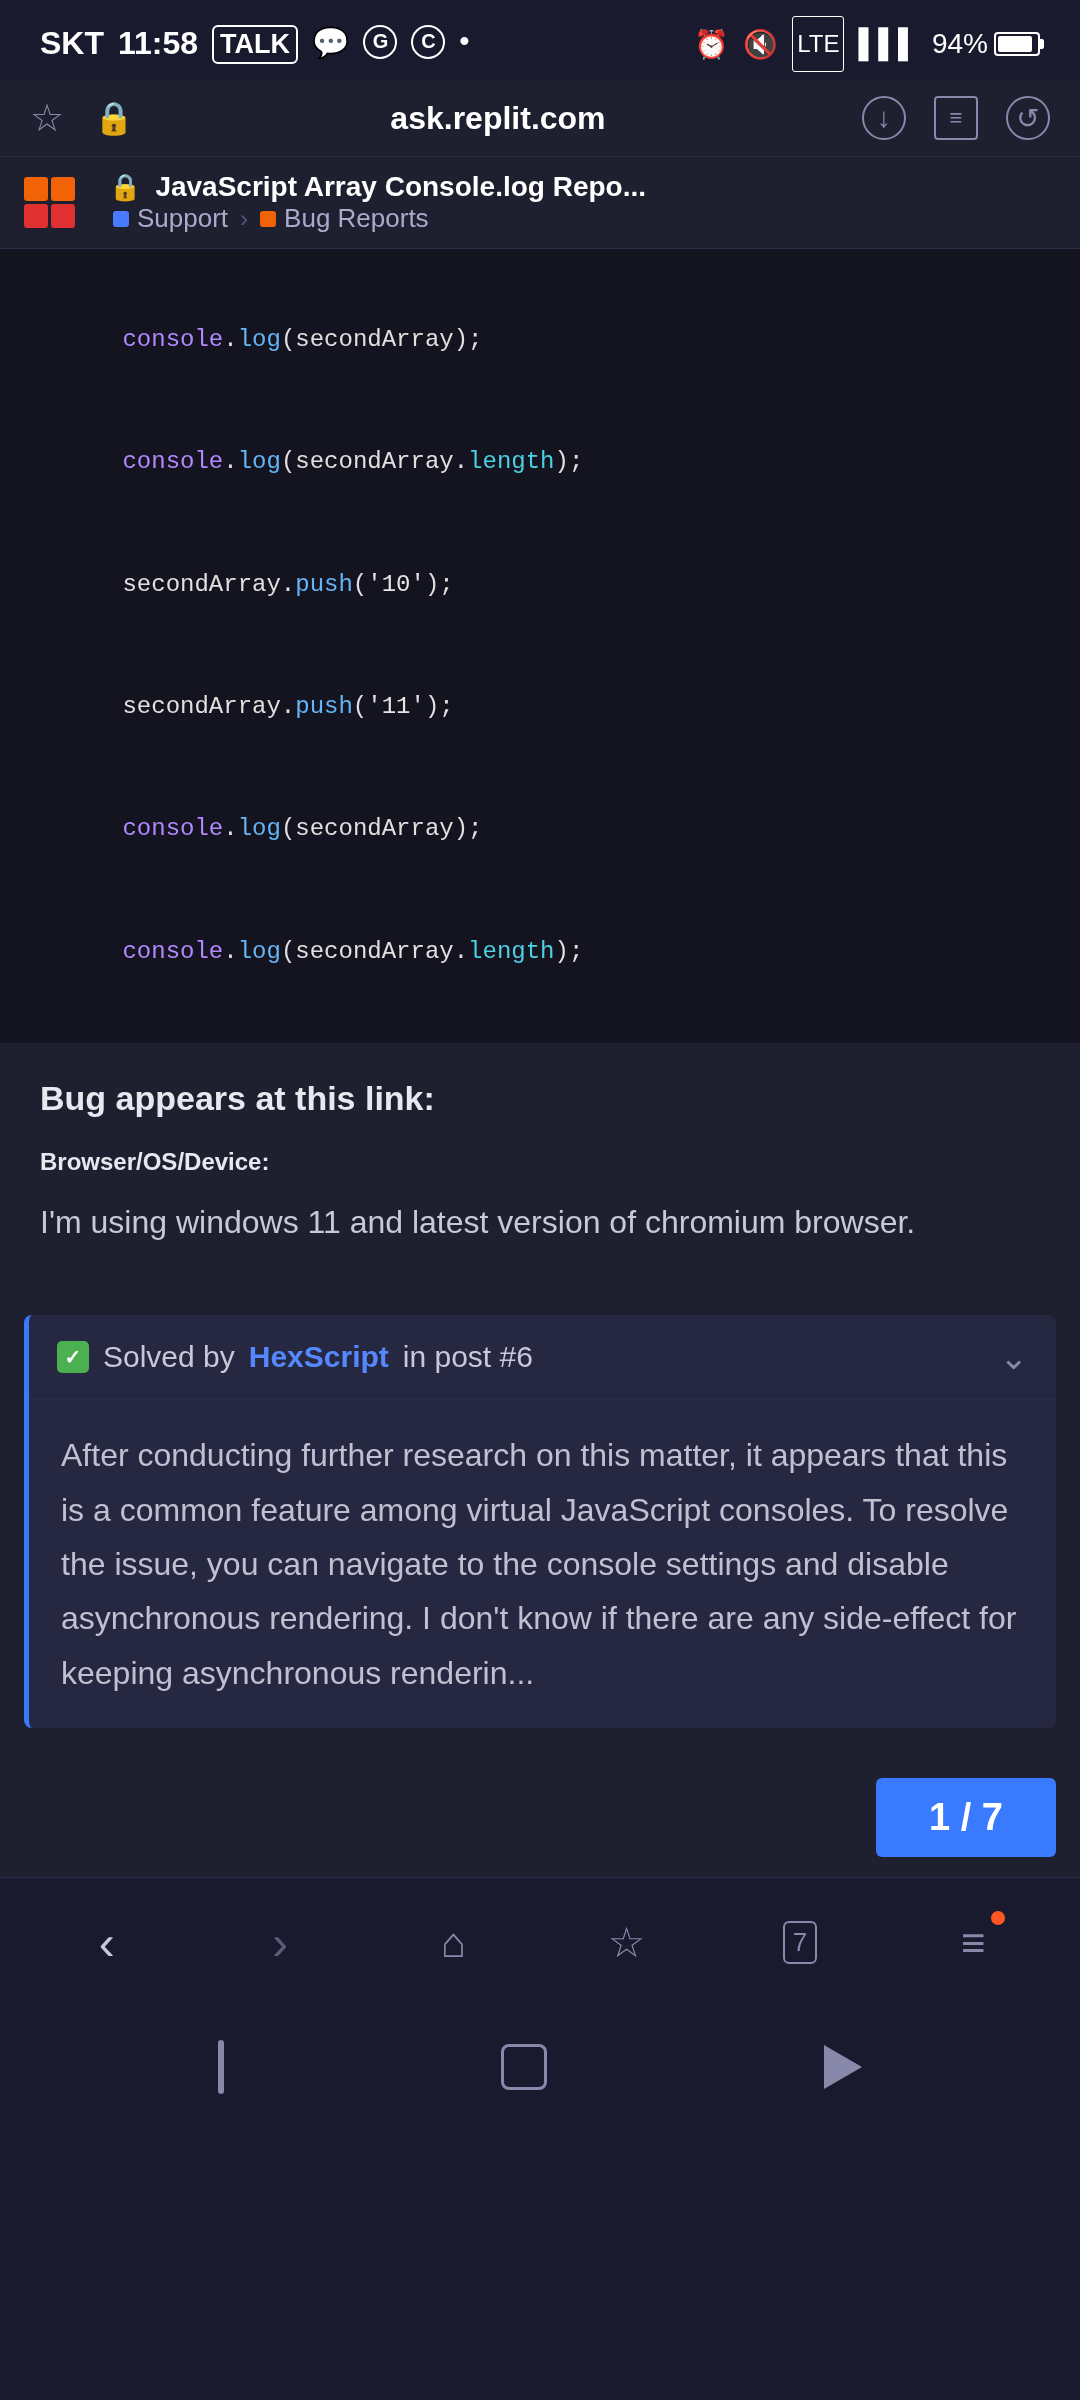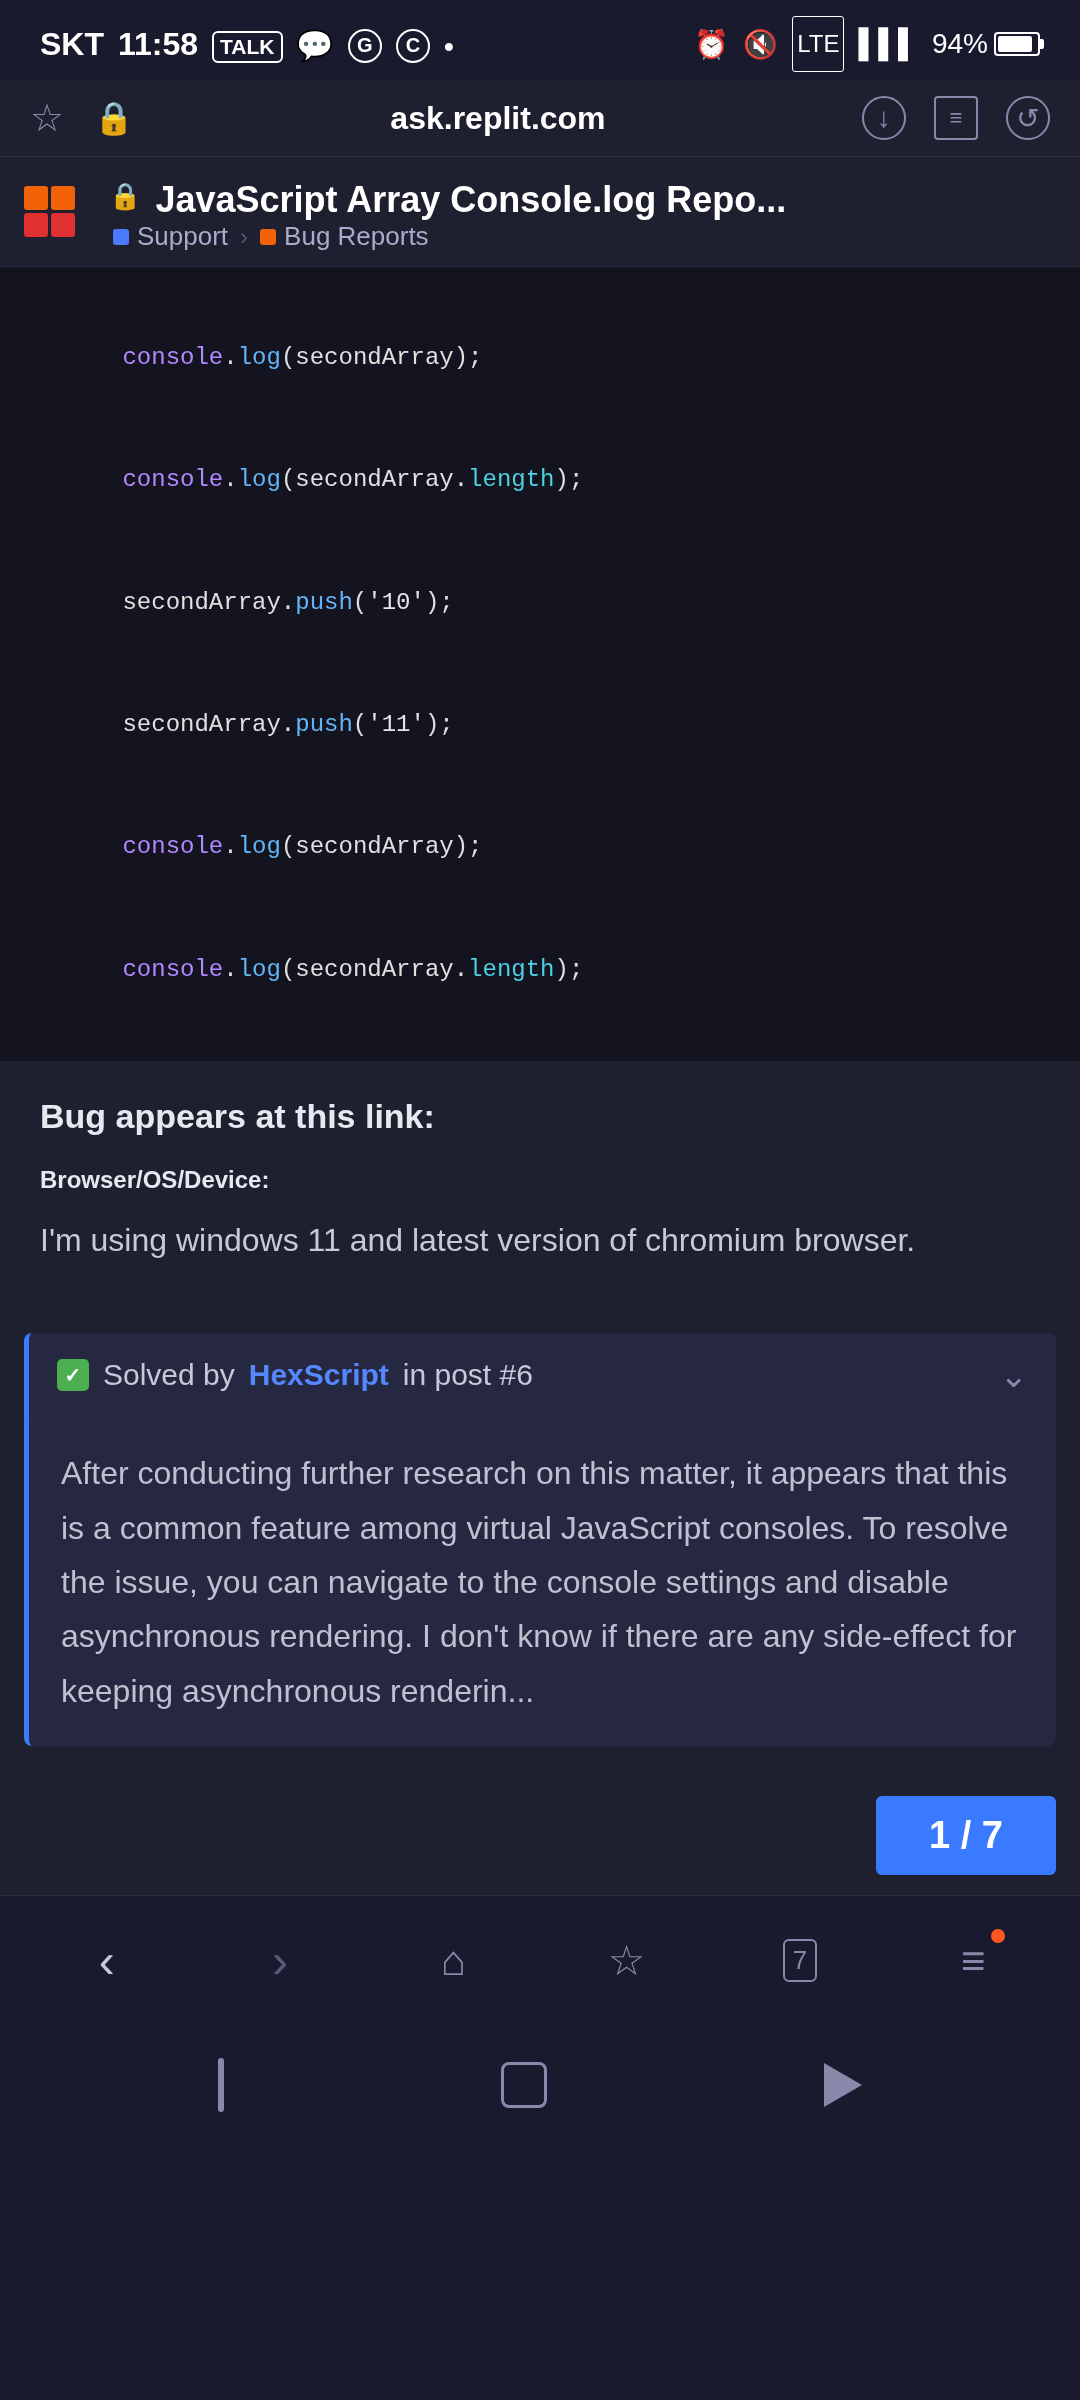--- a/index.html
+++ b/index.html
@@ -16,30 +16,30 @@
     .status-bar {
       background: #1a1a2e;
       display: flex;
       justify-content: space-between;
       align-items: center;
       padding: 18px 40px 10px;
       height: 80px;
     }
     .status-left {
       display: flex;
-      align-items: flex-end;
+      align-items: flex-start;
       gap: 14px;
       color: white;
       font-size: 32px;
       font-weight: 600;
     }
     .talk-badge {
       background: #1a1a2e;
       color: white;
-      font-size: 21px;
+      font-size: 27px;
       font-weight: bold;
       border: 2px solid white;
       border-radius: 6px;
       padding: 2px 6px;
     }
     .status-right {
       display: flex;
       align-items: center;
       gap: 14px;
       color: white;
@@ -139,24 +139,23 @@
       border-radius: 3px;
     }
     .logo-square-red {
       width: 24px;
       height: 24px;
       background: #e03030;
       border-radius: 3px;
     }
     .tab-title {
       color: white;
-      font-size: 36px;
+      font-size: 28px;
       font-weight: 600;
       flex: 1;
-      margin-top: 8px;
     }
     .tab-lock {
       color: #4CAF50;
       font-size: 26px;
       margin-right: 6px;
     }
     .breadcrumb-area {
       display: flex;
       align-items: center;
       gap: 12px;

